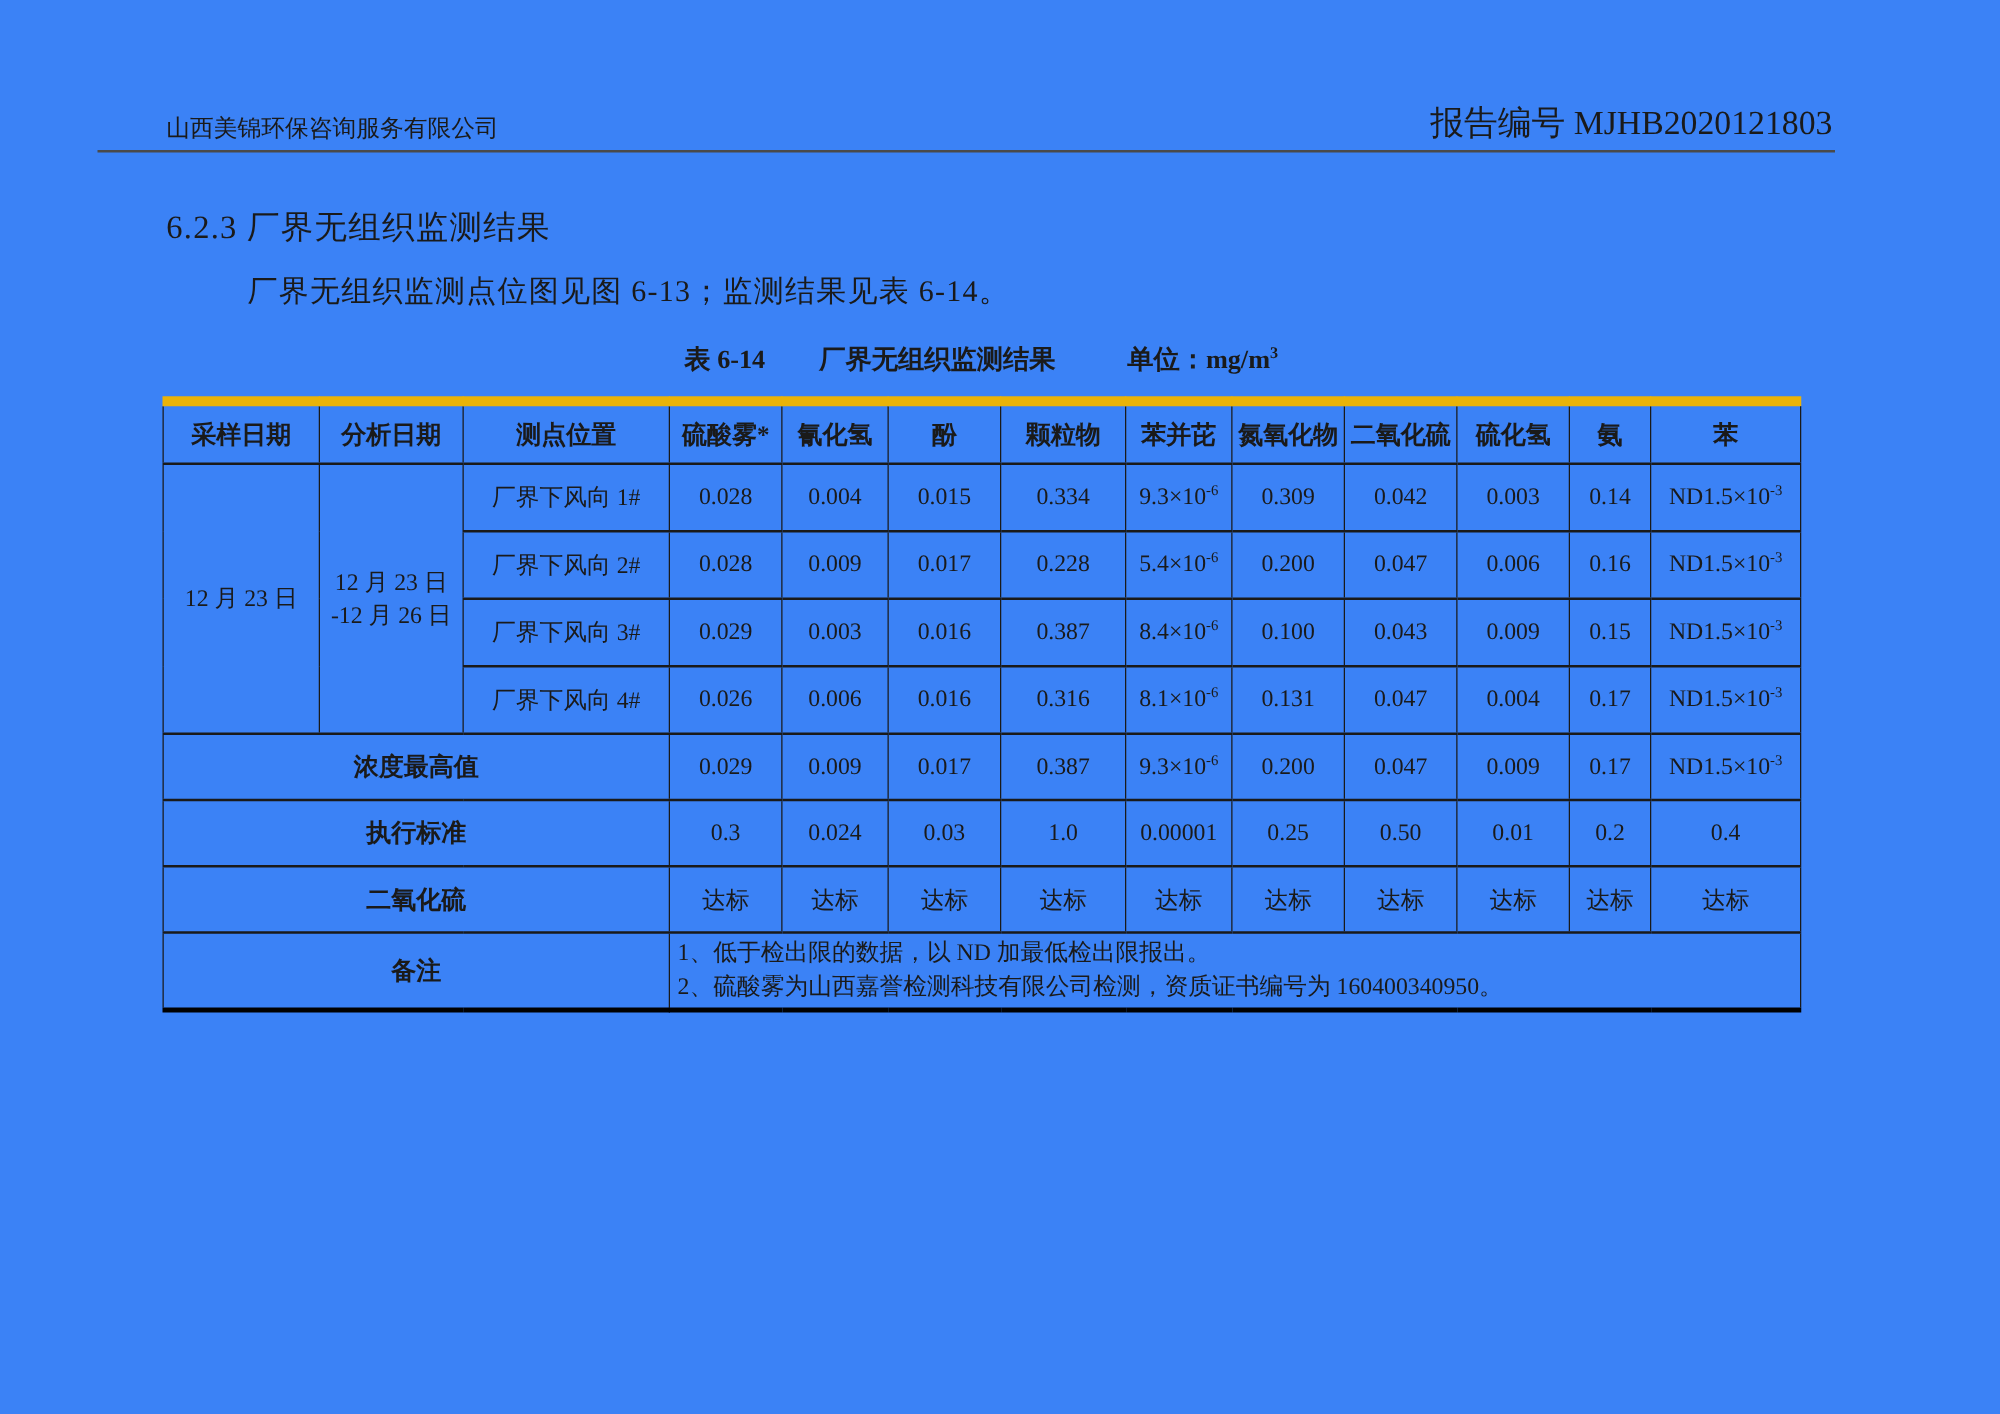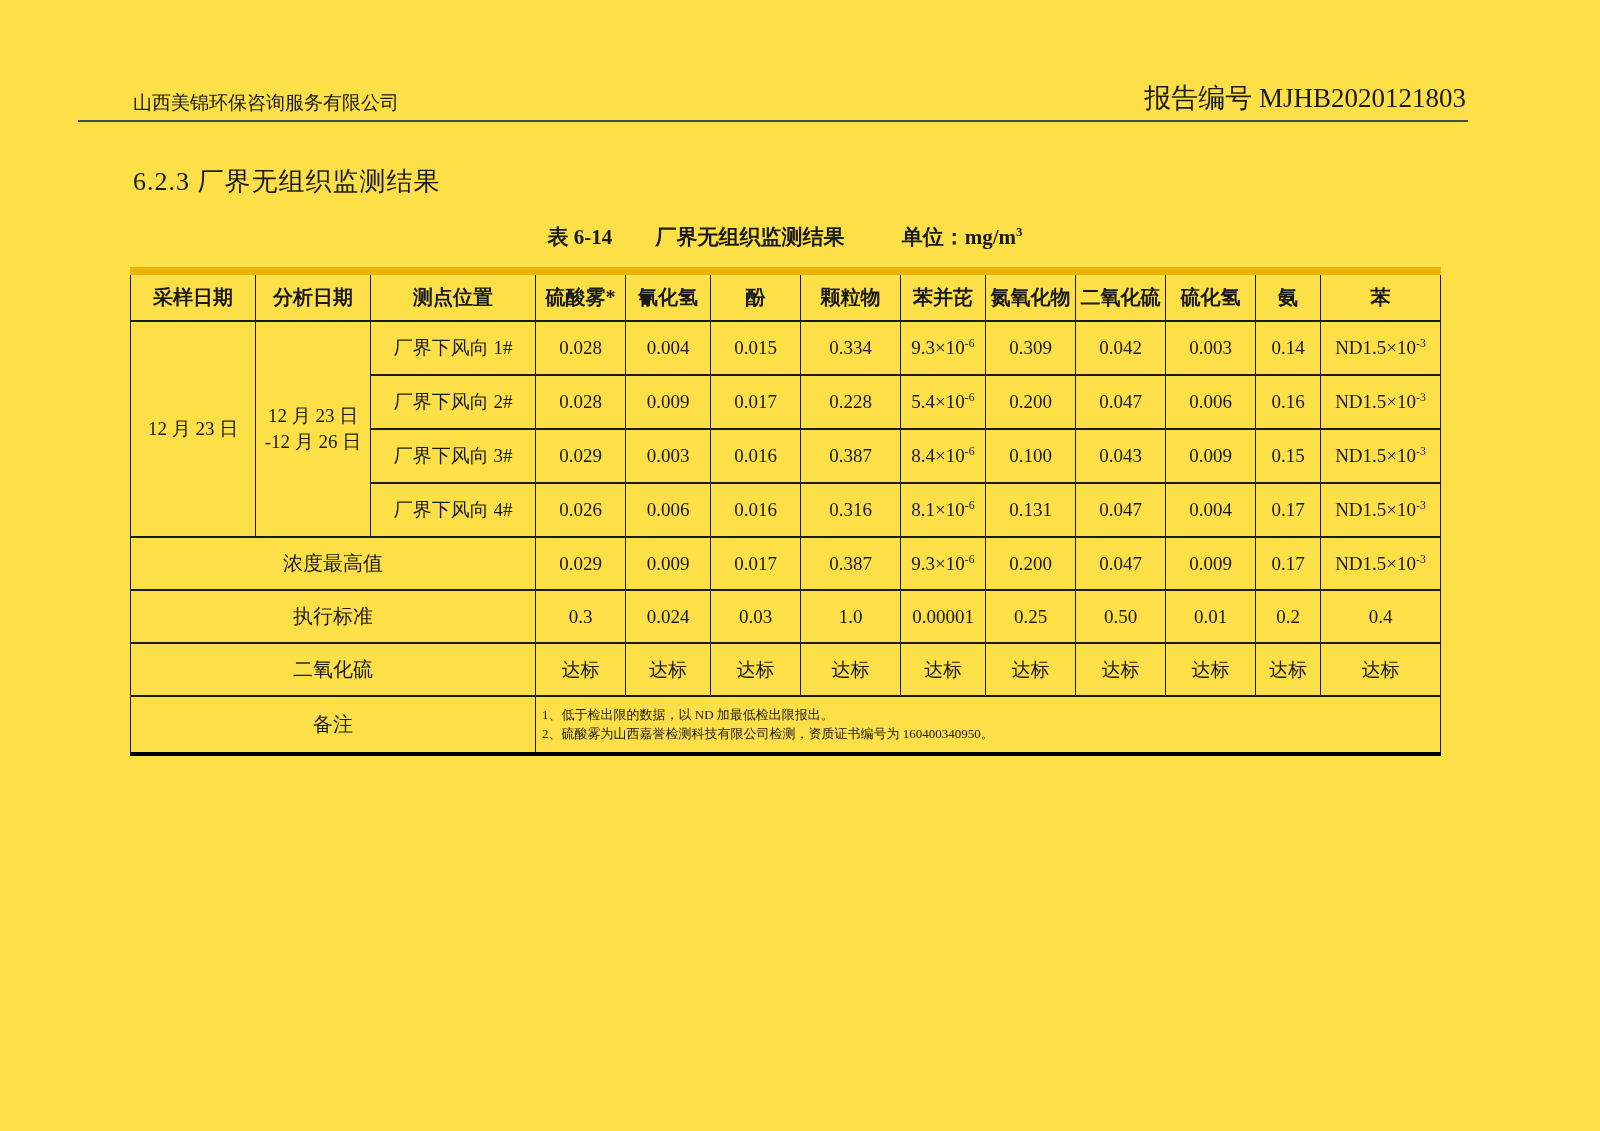--- a/index.html
+++ b/index.html
@@ -1,19 +1,19 @@
 <!DOCTYPE html>
 <html><head>
 <meta charset="utf-8">
 <style>
   html,body { margin:0; padding:0; background:#e8e8e8; }
   .page {
     position:relative;
     width:1600px; height:1131px;
-    background:#fde047;
+    background:#3b82f6;
     color:#1a1a1a;
     font-family:"Liberation Serif","DejaVu Serif",serif;
     overflow:hidden;
   }
   .hdr {
     margin:0 132px 0 78px;
     padding:80px 0 4px 0;
     border-bottom:2px solid #4a4a4a;
     display:flex; justify-content:space-between; align-items:flex-end;
     font-size:19px;
@@ -48,43 +48,44 @@
     border-top-width:2px; border-bottom-width:2px;
     text-align:center; vertical-align:middle;
     padding:2px 3px;
     overflow:hidden;
   }
   .t thead tr { height:50px; }
   .t thead th { font-weight:bold; font-size:20px; }
   .t tbody tr.dr { height:54px; }
   .t tbody tr.sr { height:53px; }
   .t tbody tr.rr { height:58px; }
-  .t td.lbl { font-weight:normal; font-size:20px; }
+  .t td.lbl { font-weight:bold; font-size:20px; }
   .t td.remark {
     text-align:left; padding:3px 6px;
-    font-size:13px; line-height:1.4;
+    font-size:19px; line-height:1.4;
   }
   sup { font-size:0.62em; vertical-align:super; line-height:0; }
   .footer {
     position:absolute; top:993px; left:0;
     width:1570px;
     text-align:center;
     font-size:17px; color:#333;
   }
 </style>
 </head>
 <body>
 
 <div class="page">
   <div class="hdr">
     <span class="left">山西美锦环保咨询服务有限公司</span>
     <span class="right">报告编号 MJHB2020121803</span>
   </div>
 
   <div class="heading">6.2.3 厂界无组织监测结果</div>
+  <div class="para">厂界无组织监测点位图见图 6-13；监测结果见表 6-14。</div>
 
   <div class="caption">
     <span class="cap-label">表 6-14</span>
     <span class="cap-title">厂界无组织监测结果</span>
     <span class="cap-unit">单位：mg/m<sup>3</sup></span>
   </div>
 
   <table class="t" id="t14">
       <colgroup>
         <col style="width:125px">

